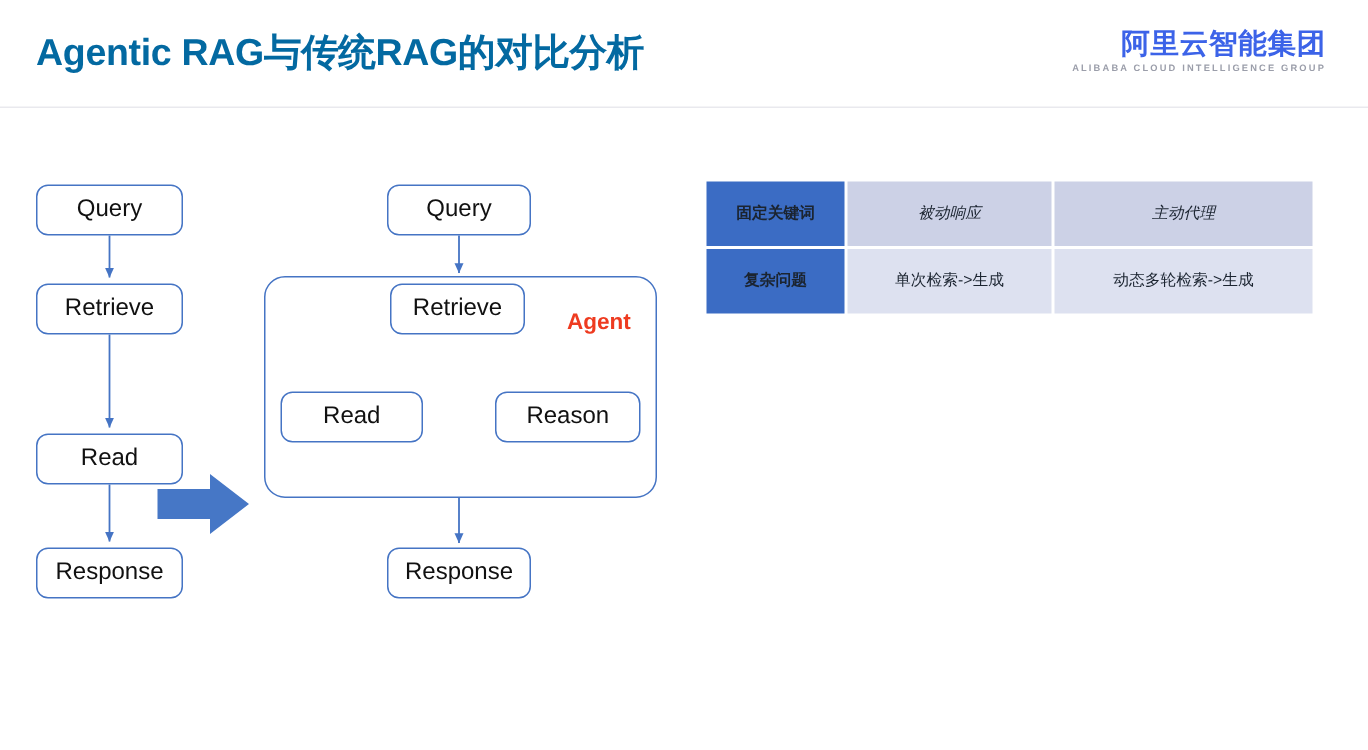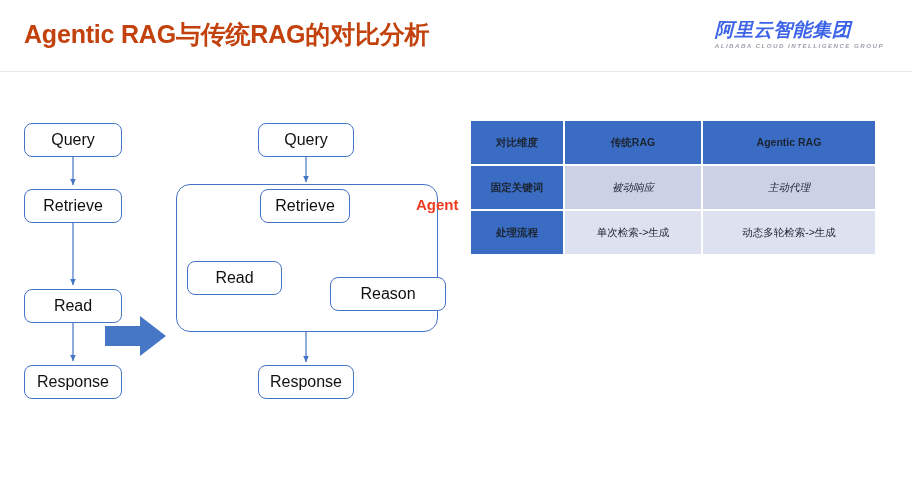--- a/index.html
+++ b/index.html
@@ -22,41 +22,40 @@
     left: 0; top: 0;
     width: 912px;
     height: 72px;
   }
   #page-title {
     position: absolute;
     left: 24px;
     top: 18px;
     font-size: 25px;
     font-weight: bold;
-    color: #c2410c;
+    color: #0369a1;
     letter-spacing: -0.2px;
     white-space: nowrap;
   }
   #header-rule {
     position: absolute;
     left: 0;
     top: 71px;
     width: 912px;
     height: 1px;
     background: #e9e9ee;
   }
 
   
   #logo {
     position: absolute;
     right: 28px;
     top: 20px;
-    text-align: left;
+    text-align: right;
     line-height: 1;
-    font-style: italic;
   }
   #logo-cn {
     font-size: 19px;
     font-weight: bold;
     color: #3c63e8;
     letter-spacing: 0.5px;
     white-space: nowrap;
   }
   #logo-en {
     margin-top: 4px;
@@ -206,59 +205,54 @@
   <div class="node-box" style="left:24px; top:279px; width:98px; height:34px;">
     <span>Response</span>
   </div>
 
   <div class="node-box" style="left:258px; top:37px; width:96px; height:34px;">
     <span>Query</span>
   </div>
 
   <div id="agent-container" style="left:176px; top:98px; width:262px; height:148px;"></div>
 
-  <div id="agent-label" style="left:378px; top:110px;margin-left:38px;">Agent</div>
+  <div id="agent-label" style="left:378px; top:120px;">Agent</div>
 
   <div class="node-box" style="left:260px; top:103px; width:90px; height:34px;">
     <span>Retrieve</span>
   </div>
   <div class="node-box" style="left:187px; top:175px; width:95px; height:34px;">
     <span>Read</span>
   </div>
-  <div class="node-box" style="left:330px; top:191px; width:116px; height:34px;">
+  <div class="node-box" style="left:330px; top:175px; width:97px; height:34px;">
     <span>Reason</span>
   </div>
   <div class="node-box" style="left:258px; top:279px; width:96px; height:34px;">
     <span>Response</span>
   </div>
 </div>
 
 <table id="compare-table">
   <colgroup>
     <col class="c-dim">
       <col class="c-trad">
       <col class="c-agen">
   </colgroup>
   <tbody id="table-body">
-      <tr class="head-row">
-        <td class="dim-cell">对比维度</td>
-        <td class="val-cell">传统RAG</td>
-        <td class="val-cell">Agentic RAG</td>
-      </tr>
       <tr class="shade-a">
         <td class="dim-cell">固定关键词</td>
         <td class="val-cell">
           <span class="cell-line">被动响应</span>
         </td>
         <td class="val-cell">
           <span class="cell-line">主动代理</span>
         </td>
       </tr>
       <tr class="shade-b">
-        <td class="dim-cell">处理流程</td>
+        <td class="dim-cell">复杂问题</td>
         <td class="val-cell">
           <span class="cell-line">单次检索-&gt;生成</span>
         </td>
         <td class="val-cell">
           <span class="cell-line">动态多轮检索-&gt;生成</span>
         </td>
       </tr>
     </tbody>
 </table>
 

